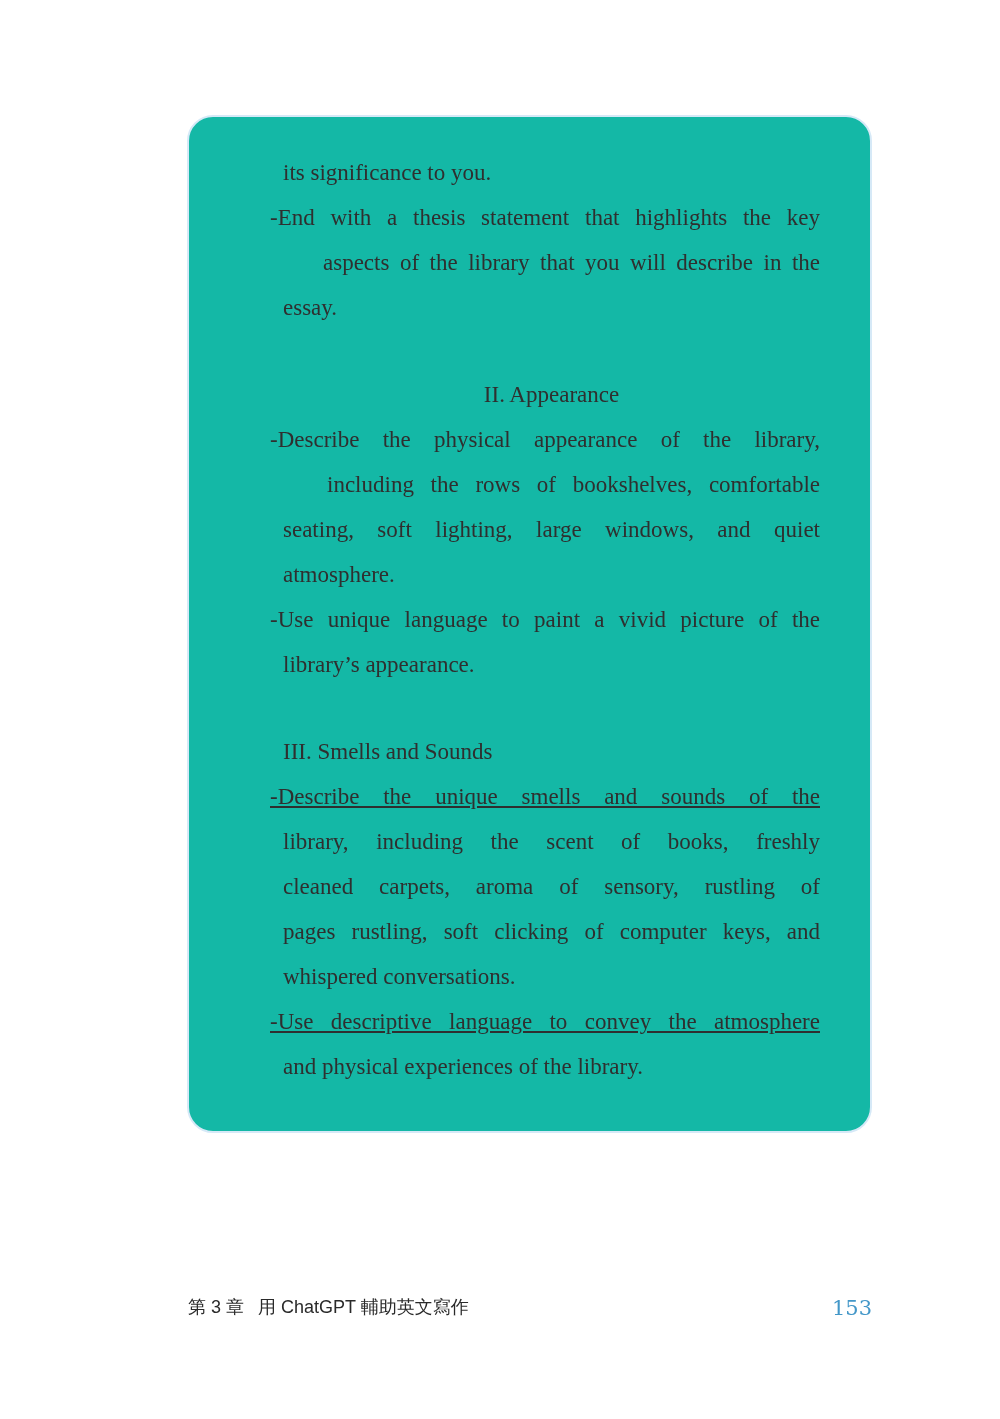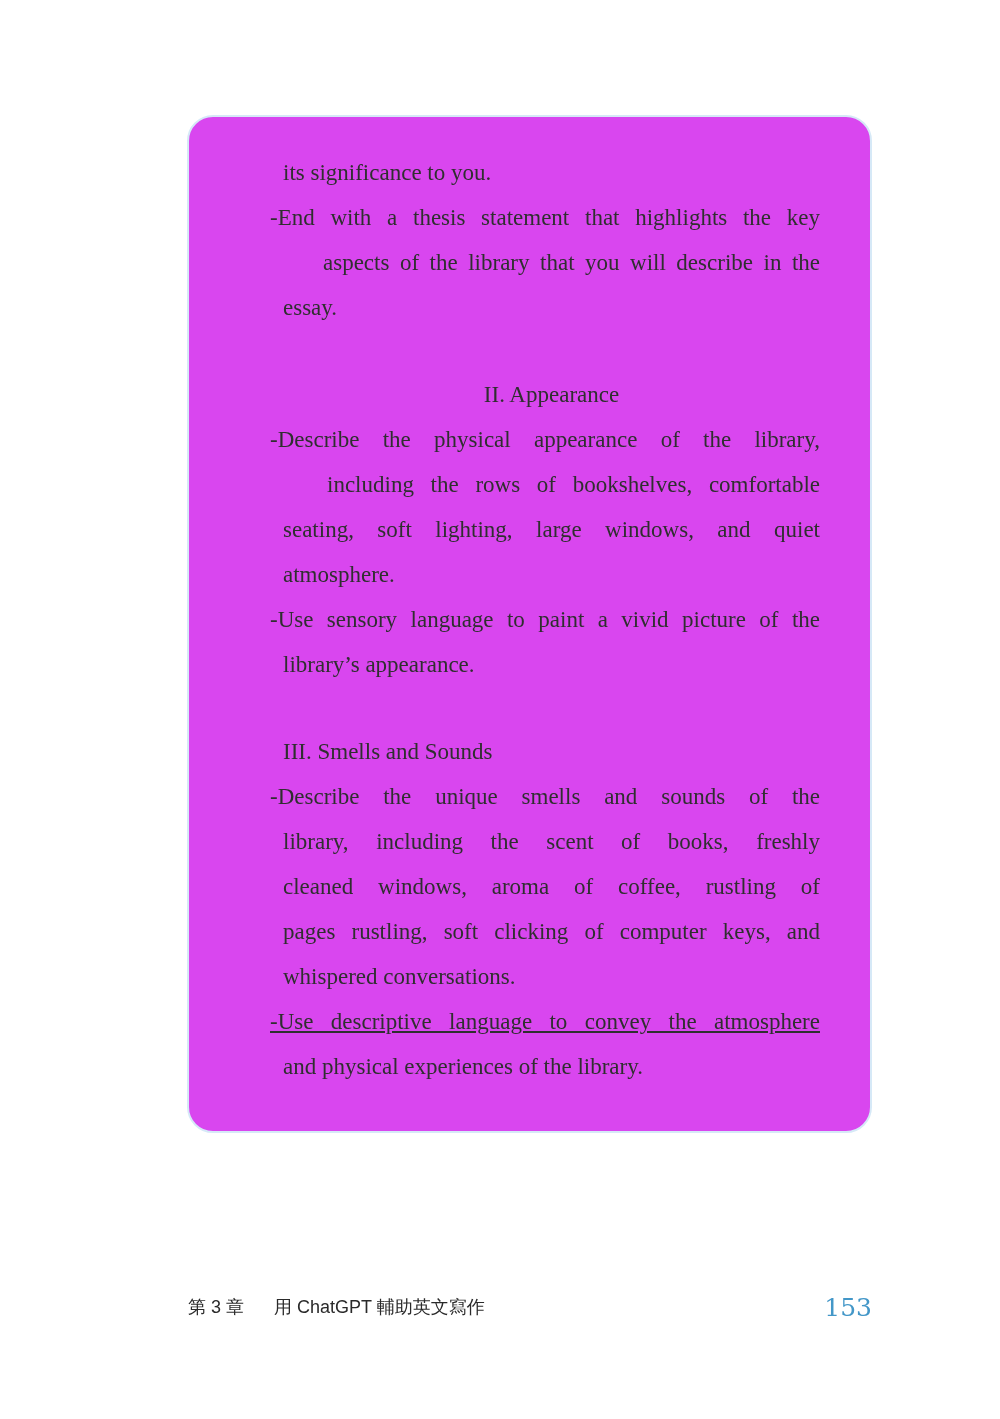--- a/index.html
+++ b/index.html
@@ -41,55 +41,55 @@
   }
   .spacer { height: 42px; }
   .footer-left {
     position: absolute;
     left: 188px; top: 1295px;
     font-family: "Liberation Sans", sans-serif;
     font-size: 18px;
     line-height: 24px;
     color: #2a2a2a;
   }
-  .footer-label { margin-right: 30px; text-align: right; }
+  .footer-label { margin-right: 14px; text-align: right; }
   .page-number {
     position: absolute;
     right: 128px; top: 1290px;
     font-family: "DejaVu Serif", "Liberation Serif", serif;
-    font-size: 25px;
+    font-size: 21px;
     line-height: 36px;
     color: #4397c8;
     text-align: left;
   }
 </style>
 </head>
 <body>
 
 <div class="page">
 
-  <div class="card" style="background: #d946ef; border-color: rgb(214, 233, 247);">
+  <div class="card" style="background: #14b8a6; border-color: rgb(214, 233, 247);">
     <div id="card-text">
         <div class="line" style="color: rgb(47, 47, 47);">its significance to you.</div>
         <div class="line j hang" style="color: rgb(47, 47, 47);">-End with a thesis statement that highlights the key</div>
         <div class="line j" style="color: rgb(47, 47, 47); margin-left: 40px;">aspects of the library that you will describe in the</div>
         <div class="line" style="color: rgb(47, 47, 47);">essay.</div>
         <div class="spacer"></div>
         <div class="line" style="color: rgb(47, 47, 47); text-align: center;">II. Appearance</div>
         <div class="line j hang" style="color: rgb(47, 47, 47);">-Describe the physical appearance of the library,</div>
         <div class="line j" style="color: rgb(47, 47, 47); margin-left: 44px;">including the rows of bookshelves, comfortable</div>
         <div class="line j" style="color: rgb(47, 47, 47);">seating, soft lighting, large windows, and quiet</div>
         <div class="line" style="color: rgb(47, 47, 47);">atmosphere.</div>
-        <div class="line j hang" style="color: rgb(47, 47, 47);">-Use sensory language to paint a vivid picture of the</div>
+        <div class="line j hang" style="color: rgb(47, 47, 47);">-Use unique language to paint a vivid picture of the</div>
         <div class="line" style="color: rgb(47, 47, 47);">library’s appearance.</div>
         <div class="spacer"></div>
         <div class="line" style="color: rgb(47, 47, 47);">III. Smells and Sounds</div>
-        <div class="line j hang" style="color: rgb(47, 47, 47);">-Describe the unique smells and sounds of the</div>
+        <div class="line j hang" style="color: rgb(47, 47, 47); text-decoration: underline;">-Describe the unique smells and sounds of the</div>
         <div class="line j" style="color: rgb(47, 47, 47);">library, including the scent of books, freshly</div>
-        <div class="line j" style="color: rgb(47, 47, 47);">cleaned windows, aroma of coffee, rustling of</div>
+        <div class="line j" style="color: rgb(47, 47, 47);">cleaned carpets, aroma of sensory, rustling of</div>
         <div class="line j" style="color: rgb(47, 47, 47);">pages rustling, soft clicking of computer keys, and</div>
         <div class="line" style="color: rgb(47, 47, 47);">whispered conversations.</div>
         <div class="line j hang" style="color: rgb(47, 47, 47); text-decoration: underline;">-Use descriptive language to convey the atmosphere</div>
         <div class="line" style="color: rgb(47, 47, 47);">and physical experiences of the library.</div>
       </div>
   </div>
 
   <div class="footer-left">
     <span class="footer-label">第 3 章</span><span>用 ChatGPT 輔助英文寫作</span>
   </div>

